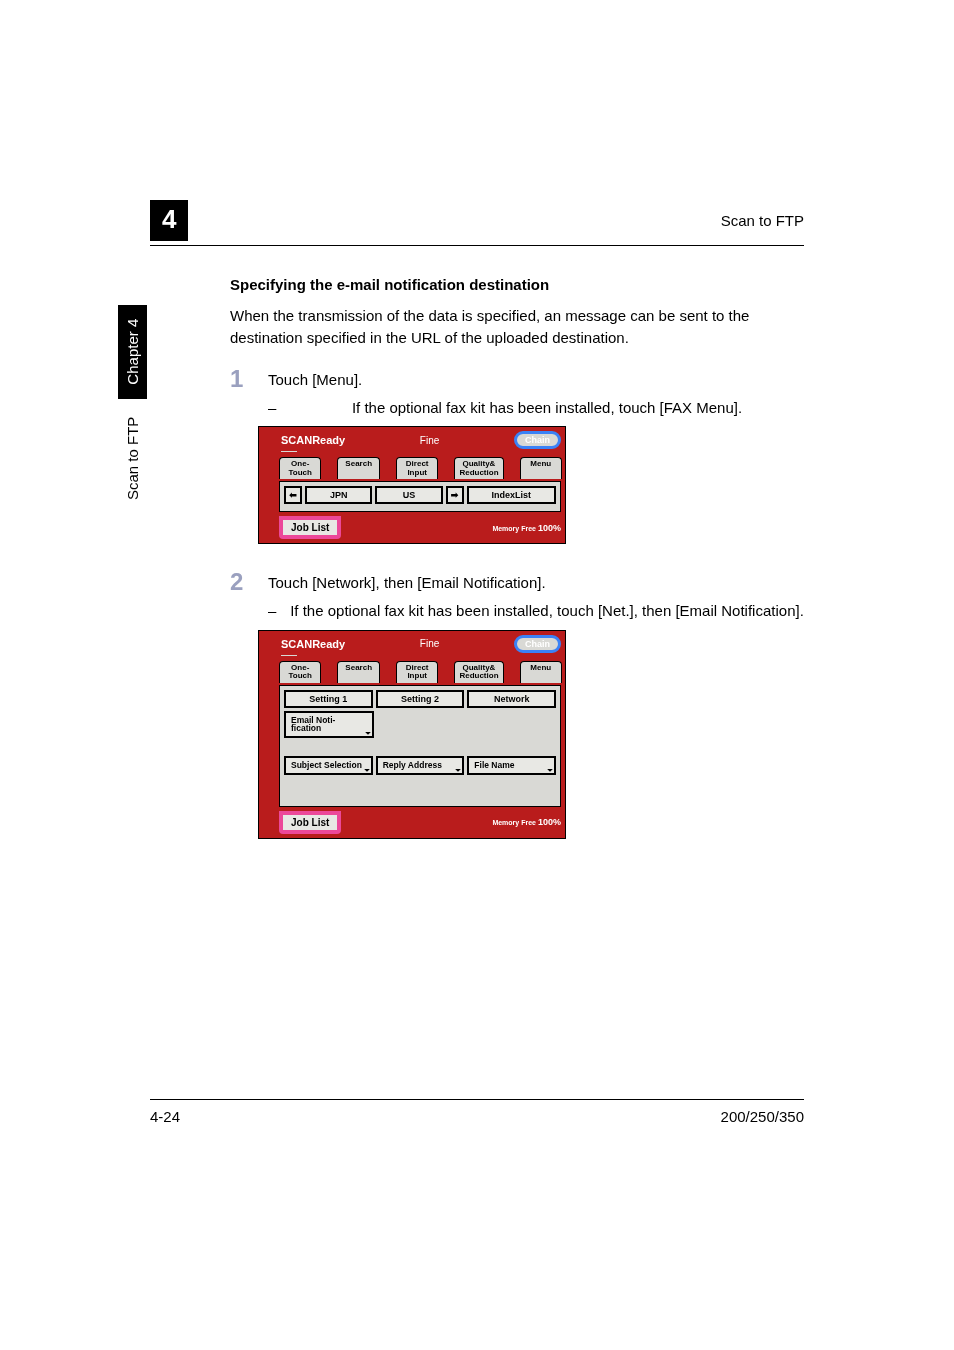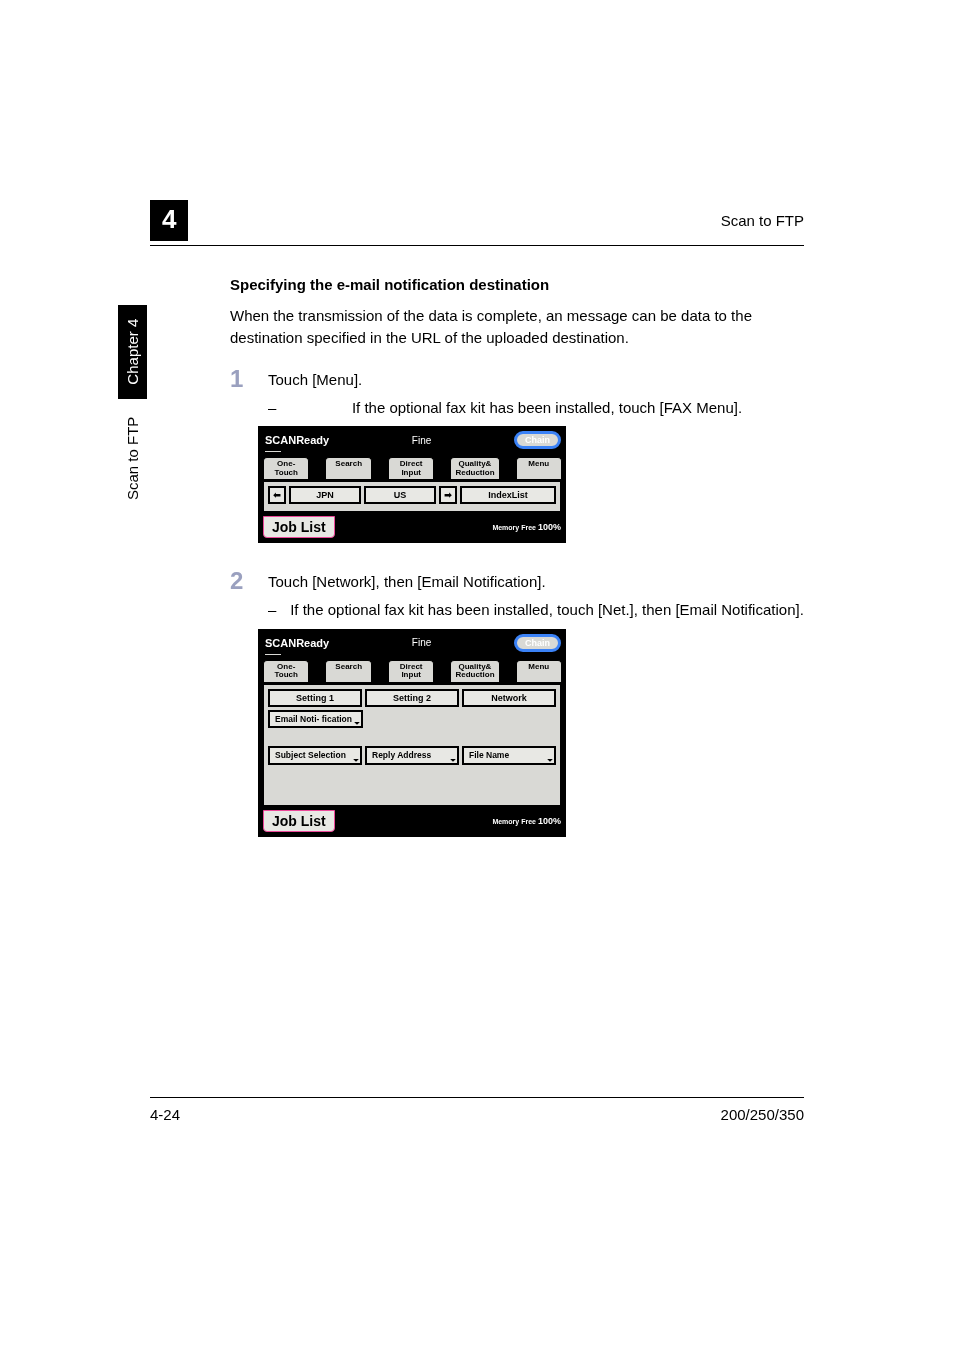--- a/index.html
+++ b/index.html
@@ -90,26 +90,27 @@
     justify-content: space-between;
     border-top: 1px solid #000;
     margin-top: 260px;
     padding-top: 8px;
     font-size: 15px;
   }
 
   
   .lcd {
     width: 308px;
-    background: #000000;
+    background: #b91c1c;
     margin: 8px 0 26px 108px;
     border: 1px solid #000;
     font-size: 10px;
     color: #000;
     box-sizing: border-box;
+    padding-left: 16px;
   }
   .lcd-top {
     display: flex;
     align-items: center;
     color: #fff;
     padding: 4px 4px 2px 6px;
     gap: 6px;
   }
   .lcd-top .ready { font-weight: bold; font-size: 11px; flex: 0 0 auto; }
   .lcd-top .fine { font-weight: normal; flex: 1; text-align: center; font-size:10px; }
@@ -199,25 +200,25 @@
   }
   .lcd-bottom {
     display:flex;
     align-items:center;
     justify-content:space-between;
     padding: 0 4px 4px 4px;
     color:#fff;
   }
   .joblist {
     background:#e8e8e4;
-    border:1px solid #ec4899;
+    border:4px solid #ec4899;
     border-radius: 0 0 4px 4px;
     color:#000;
     font-weight:bold;
-    font-size:14px;
+    font-size:10px;
     padding:2px 8px;
   }
   .mem { font-size:9px; font-weight:bold; }
   .mem .lab { font-size:7px; display:inline-block; line-height:1; vertical-align:middle; margin-right:2px;}
 </style>
 </head>
 <body>
 
 <div class="page">
 
@@ -225,21 +226,21 @@
     <div class="chapnum-box">4</div>
     <div class="header-title">Scan to FTP</div>
   </div>
 
   <div class="sidecol">
     <span>Scan to FTP</span>
     <span class="chlabel">Chapter 4</span>
   </div>
 
   <div class="section-title">Specifying the e-mail notification destination</div>
-  <p class="body-text">When the transmission of the data is complete, an message can be data to the destination specified in the URL of the uploaded destination.</p>
+  <p class="body-text">When the transmission of the data is specified, an message can be sent to the destination specified in the URL of the uploaded destination.</p>
 
   <div class="step">
     <div class="step-num">1</div>
     <div class="step-text">Touch [Menu].</div>
   </div>
   <div class="sub">
     <div class="dash">–</div>
     <div class="txt">If the optional fax kit has been installed, touch [FAX Menu].</div>
   </div>
 

